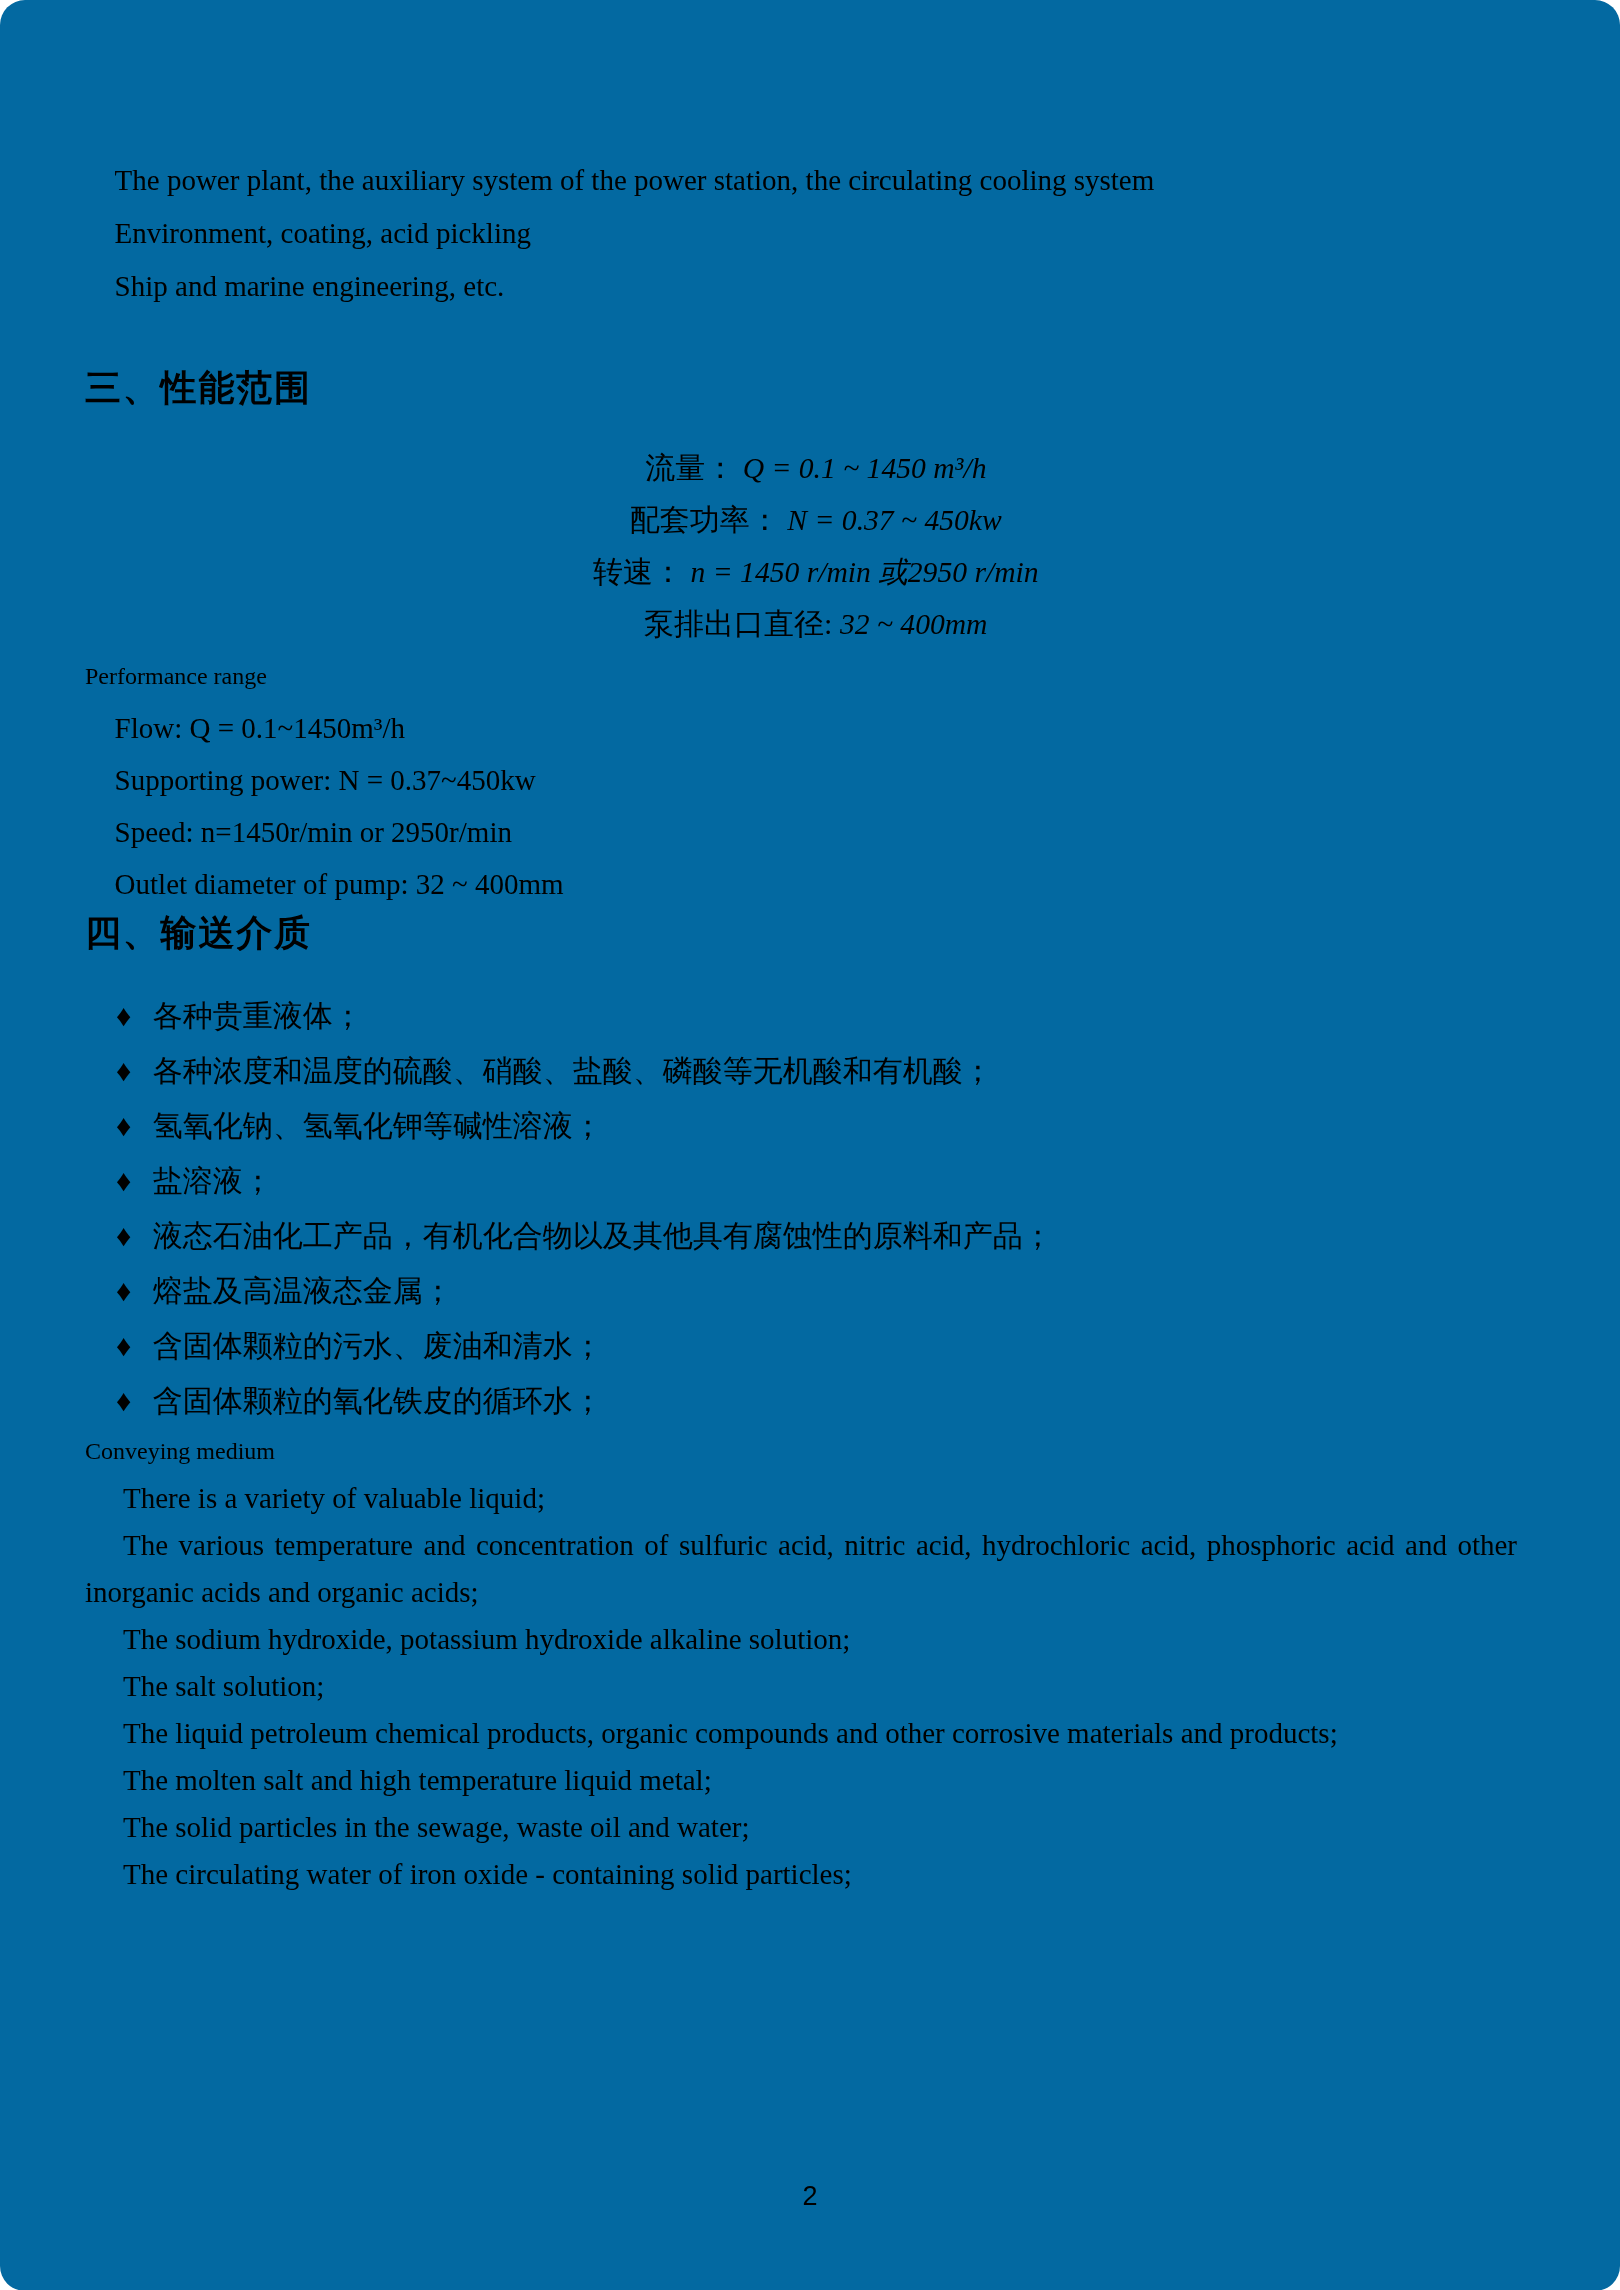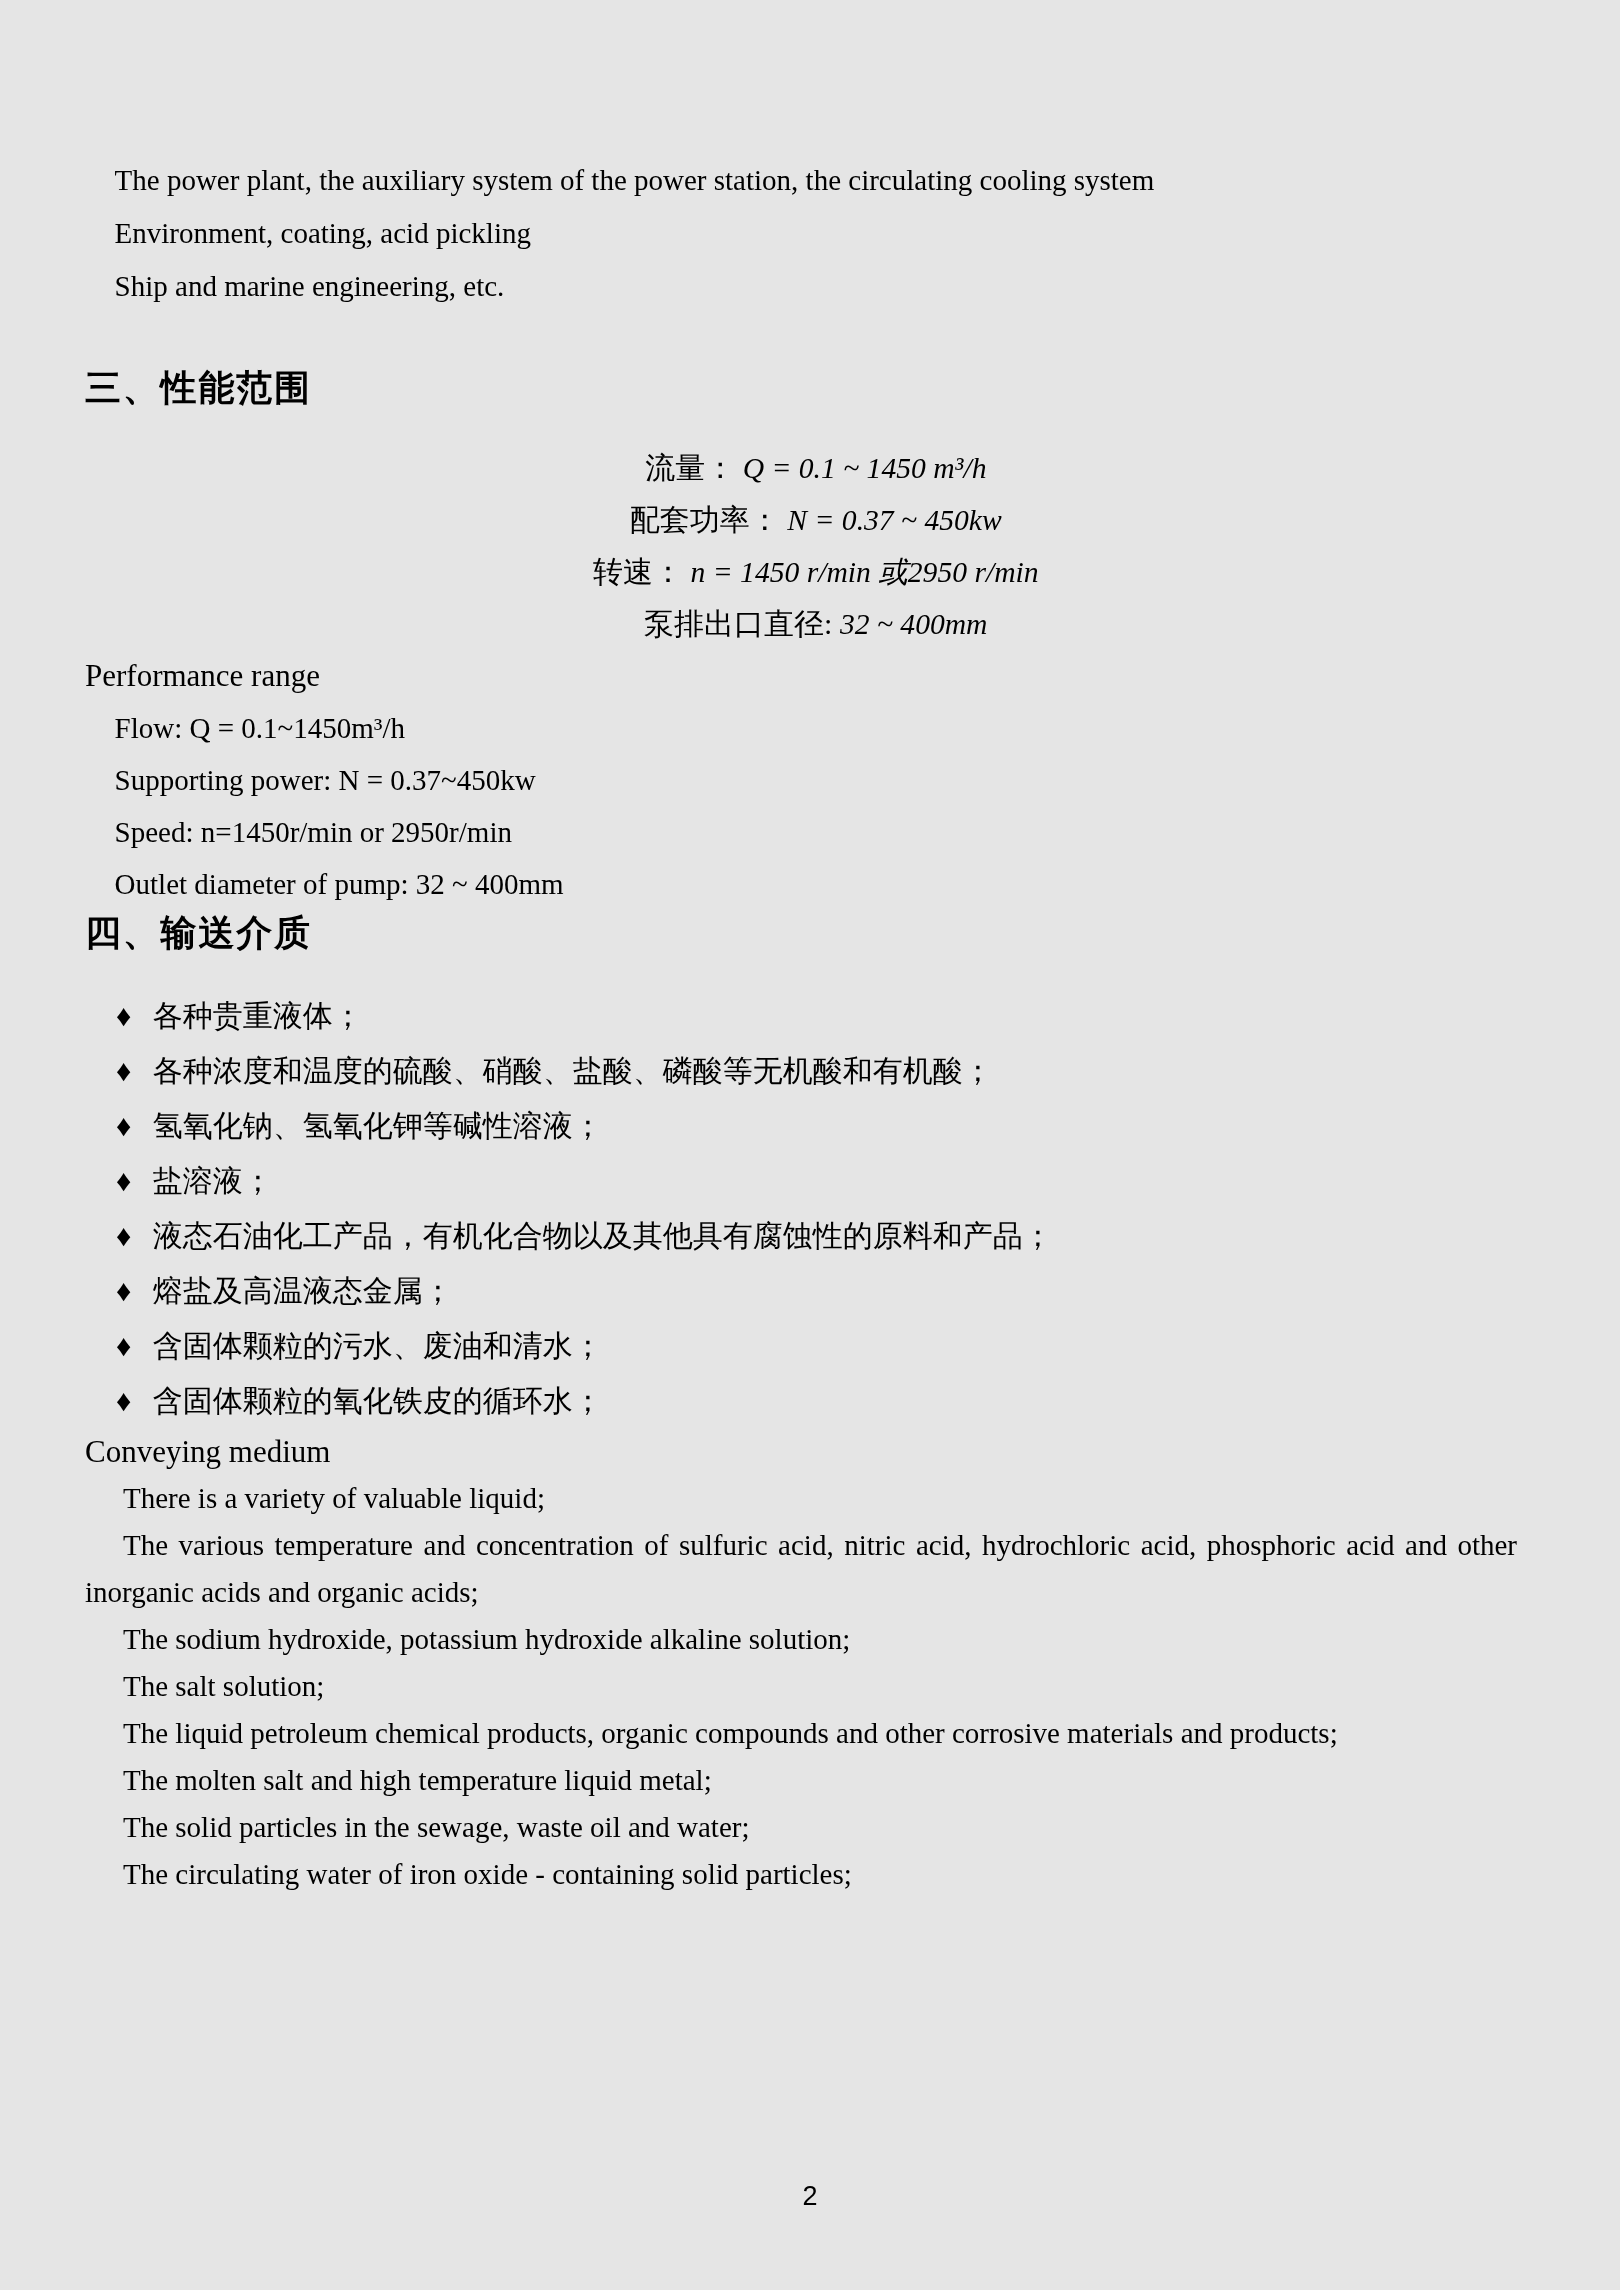--- a/index.html
+++ b/index.html
@@ -1,23 +1,24 @@
 <!DOCTYPE html>
 <html style="font-size:14.3px"><head>
 <meta charset="utf-8">
 <style>
   html, body { margin: 0; padding: 0; background: #ffffff; }
   .page {
     position: relative;
     width: 1620px;
     height: 2291px;
-    background: #e5e5e5;
+    background: #0369a1;
     color: #000000;
     font-family: "Liberation Serif", "DejaVu Serif", serif;
     overflow: hidden;
+    border-radius: 25px;
   }
   .content {
     padding: 154px 103px 0 85px; 
   }
   .intro-line {
     font-size: 29px;
     line-height: 53px;
     padding-left: 29.6px;
     white-space: nowrap;
   }
@@ -33,21 +34,21 @@
   .specs-cn { margin-top: 32px; text-align: center; }
   .spec-cn {
     font-size: 30px;
     line-height: 51px;
     padding-left: 29.6px;
     white-space: nowrap;
   }
   .spec-label { font-style: normal; }
   .spec-formula { font-style: italic; font-size: 29.6px; }
   .perf-range, .conveying {
-    font-size: 31px;
+    font-size: 24px;
     line-height: 52px;
   }
   .conveying { line-height: 47px; }
   .spec-en {
     font-size: 29px;
     line-height: 52px;
     padding-left: 29.6px;
     white-space: nowrap;
   }
   .bullet-list { margin-top: 33px; }

